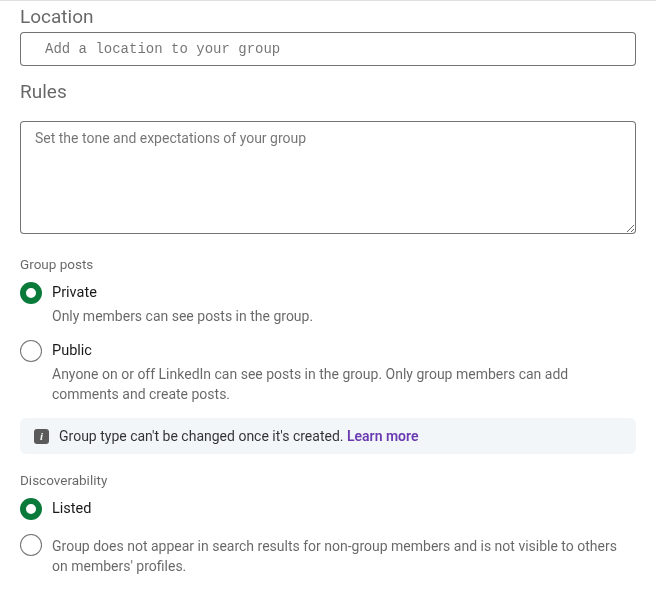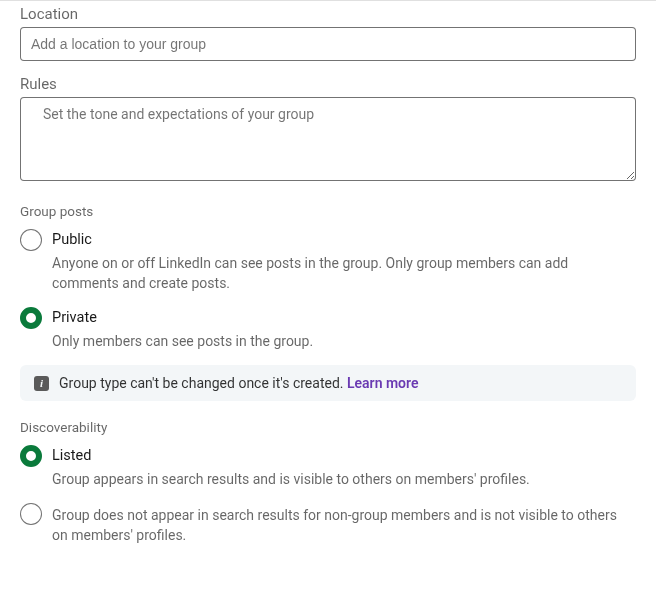--- a/index.html
+++ b/index.html
@@ -9,55 +9,56 @@
     color: #000000;
     width: 656px;
     height: 594px;
     overflow: hidden;
     border-top: 1px solid #e0e0e0;
   }
   .form-container {
     padding: 0 20px;
   }
   .field-label {
-    font-size: 15px;
+    font-size: 19px;
     color: rgba(0,0,0,0.6);
     margin-bottom: 4px;
     margin-top: 4px;
   }
   .section-label {
     font-size: 13.5px;
     color: rgba(0,0,0,0.6);
     margin-top: 18px;
     margin-bottom: 10px;
   }
   .text-input {
     width: 100%;
     border: 1px solid rgba(0,0,0,0.55);
     border-radius: 4px;
-    padding: 8px 10px;
+    padding: 8px 24px;
     font-size: 14px;
-    font-family: Liberation Sans, sans-serif;
+    font-family: Liberation Mono, monospace;
     color: rgba(0,0,0,0.9);
     outline: none;
   }
   .text-input::placeholder {
     color: rgba(0,0,0,0.55);
   }
   .textarea-input {
     width: 100%;
     border: 1px solid rgba(0,0,0,0.55);
     border-radius: 4px;
-    padding: 8px 22px;
+    padding: 8px 14px;
     font-size: 14px;
     font-family: inherit;
     color: rgba(0,0,0,0.9);
     outline: none;
     resize: both;
-    height: 84px;
+    height: 113px;
+    margin-top: 14px;
   }
   .textarea-input::placeholder {
     color: rgba(0,0,0,0.55);
   }
   .char-count {
     text-align: right;
     font-size: 13px;
     color: rgba(0,0,0,0.6);
     margin-top: 6px;
   }
@@ -140,49 +141,48 @@
   <input type="text" class="text-input" placeholder="Add a location to your group" style="">
 
   <div class="spacer-sm"></div>
 
   <div class="field-label">Rules</div>
   <textarea class="textarea-input" placeholder="Set the tone and expectations of your group" style=""></textarea>
 
   <div class="section-label">Group posts</div>
 
   <div class="radio-row">
+    <div class="radio-outer selected"></div>
+    <div class="radio-labels">
+      <div class="radio-title">Private</div>
+      <div class="radio-desc">Only members can see posts in the group.</div>
+    </div>
+  </div>
+
+  <div class="radio-row">
     <div class="radio-outer"></div>
     <div class="radio-labels">
       <div class="radio-title">Public</div>
       <div class="radio-desc">Anyone on or off LinkedIn can see posts in the group. Only group members can add comments and create posts.</div>
-    </div>
-  </div>
-
-  <div class="radio-row">
-    <div class="radio-outer selected"></div>
-    <div class="radio-labels">
-      <div class="radio-title">Private</div>
-      <div class="radio-desc">Only members can see posts in the group.</div>
     </div>
   </div>
 
   <div class="notice">
     <span class="notice-icon">i</span>
     <span class="notice-text">
       <span>Group type can't be changed once it's created. </span><span class="notice-link">Learn more</span>
     </span>
   </div>
 
   <div class="section-label">Discoverability</div>
 
   <div class="radio-row">
     <div class="radio-outer selected"></div>
     <div class="radio-labels">
       <div class="radio-title">Listed</div>
-      <div class="radio-desc">Group appears in search results and is visible to others on members' profiles.</div>
     </div>
   </div>
 
   <div class="radio-row">
     <div class="radio-outer"></div>
     <div class="radio-labels">
       <div class="radio-desc">Group does not appear in search results for non-group members and is not visible to others on members' profiles.</div>
     </div>
   </div>
 

